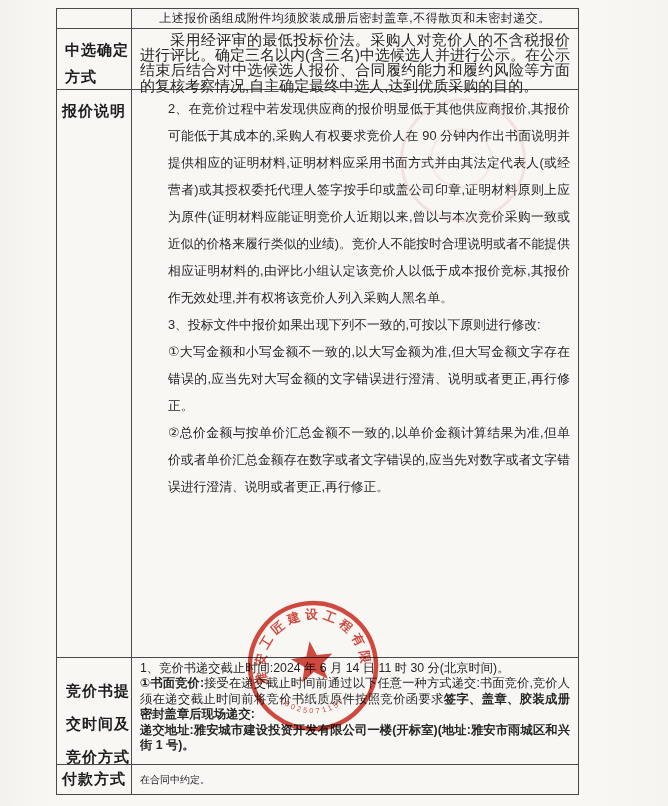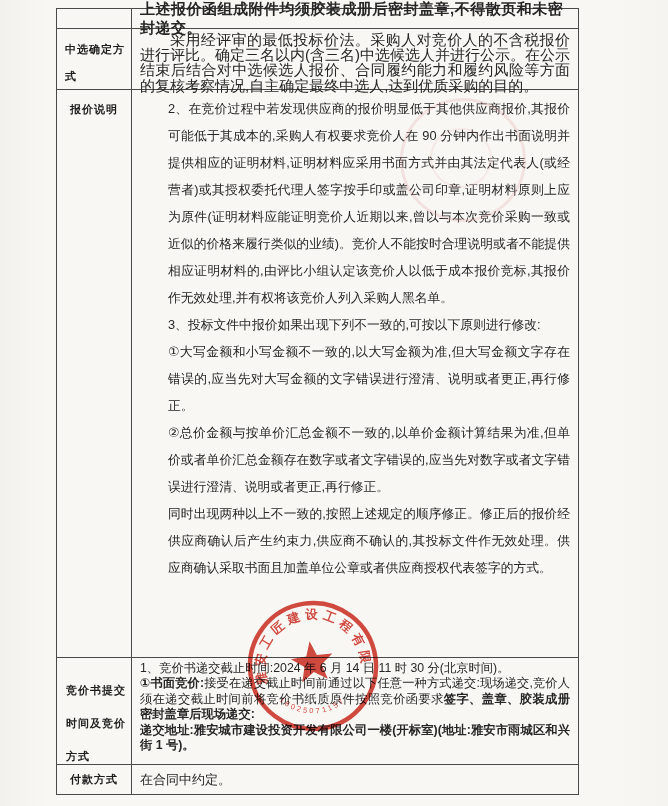--- a/index.html
+++ b/index.html
@@ -11,45 +11,45 @@
     color:#262626;overflow:hidden;
   }
   #tbl{
     position:absolute;left:56px;top:8px;width:523px;
     border:1px solid #4a4a4a;box-sizing:border-box;background:transparent;
   }
   .row{display:flex;border-top:1px solid #4a4a4a;box-sizing:border-box;}
   .row:first-child{border-top:none;}
   .lbl{
     width:75px;flex:0 0 75px;border-right:1px solid #4a4a4a;box-sizing:border-box;
-    font-weight:bold;font-size:11px;color:#1d1d1d;letter-spacing:1px;
+    font-weight:bold;font-size:15px;color:#1d1d1d;letter-spacing:1px;
   }
   .cnt{flex:1;box-sizing:border-box;padding:0 8px;}
   
   .r1{height:19px;}
-  .r1 .cnt{display:flex;align-items:center;justify-content:center;font-weight:bold;font-size:15px;letter-spacing:.5px;}
+  .r1 .cnt{display:flex;align-items:center;justify-content:center;font-weight:normal;font-size:12px;letter-spacing:.5px;}
   
   .r2{height:61px;}
   .r2 .lbl{padding:7px 0 0 8px;line-height:27px;}
   .r2 .cnt{font-size:15px;line-height:15.2px;padding-top:3px;text-align:justify;}
   .r2 .cnt p{margin:0;text-indent:2em;}
   
   .r3{height:568px;gap:28px;}
   .r3 .lbl{text-align:center;padding-top:12px;}
   .r3 .cnt{font-size:12.8px;line-height:27px;padding-top:5px;text-align:justify;}
   .r3 .cnt p{margin:0;}
   
   .r4{height:107px;}
   .r4 .lbl{padding:16px 0 0 9px;line-height:33px;}
   .r4 .cnt{font-size:12.3px;line-height:15.4px;padding-top:3px;text-align:justify;}
   .r4 .cnt p{margin:0;}
   
   .r5{height:30px;}
   .r5 .lbl{display:flex;align-items:center;justify-content:center;}
-  .r5 .cnt{display:flex;align-items:center;font-size:13px;}
+  .r5 .cnt{display:flex;align-items:center;font-size:10px;}
   .b{font-weight:bold;}
   .u{text-underline-offset:3px;}
   
   #seal{
     position:absolute;left:238px;top:591px;width:150px;height:150px;
     opacity:.82;mix-blend-mode:multiply;transform:rotate(-8deg);
     pointer-events:none;
   }
   #faint-stamp{
     position:absolute;left:400px;top:98px;width:120px;height:118px;border-radius:50%;
@@ -80,29 +80,28 @@
       </div>
     </div>
 
     <div class="row r3">
       <div class="lbl">报价说明</div>
       <div class="cnt">
         <p>2、在竞价过程中若发现供应商的报价明显低于其他供应商报价,其报价可能低于其成本的,采购人有权要求竞价人在 90 分钟内作出书面说明并提供相应的证明材料,证明材料应采用书面方式并由其法定代表人(或经营者)或其授权委托代理人签字按手印或盖公司印章,证明材料原则上应为原件(证明材料应能证明竞价人近期以来,曾以与本次竞价采购一致或近似的价格来履行类似的业绩)。竞价人不能按时合理说明或者不能提供相应证明材料的,由评比小组认定该竞价人以低于成本报价竞标,其报价作无效处理,并有权将该竞价人列入采购人黑名单。</p>
         <p>3、投标文件中报价如果出现下列不一致的,可按以下原则进行修改:</p>
         <p>①大写金额和小写金额不一致的,以大写金额为准,但大写金额文字存在错误的,应当先对大写金额的文字错误进行澄清、说明或者更正,再行修正。</p>
         <p>②总价金额与按单价汇总金额不一致的,以单价金额计算结果为准,但单价或者单价汇总金额存在数字或者文字错误的,应当先对数字或者文字错误进行澄清、说明或者更正,再行修正。</p>
-        <p>同时出现两种以上不一致的,按照上述规定的顺序修正。修正后的报价经供应商确认后产生约束力,供应商不确认的,其投标文件作无效处理。供应商确认采取书面且加盖单位公章或者供应商授权代表签字的方式。</p>
       </div>
     </div>
 
     <div class="row r4">
       <div class="lbl">竞价书提交时间及竞价方式</div>
       <div class="cnt">
         <p><span>1、竞价书递交截止时间:2024 年 6 月 </span><span class="u">14</span><span> </span><span class="u">日</span><span> 11 时 30 分(北京时间)。</span></p>
-        <p><span class="b">①书面竞价:</span><span>接受在递交截止时间前通过以下任意一种方式递交:</span><span class="u">现场递交</span><span>,竞价人须在递交截止时间前将竞价书纸质原件按照竞价函要求</span><span class="b">签字、盖章、胶装成册密封盖章后现场递交:</span></p>
+        <p><span class="b">①书面竞价:</span><span>接受在递交截止时间前通过以下任意一种方式递交:</span><span class="u">书面竞价</span><span>,竞价人须在递交截止时间前将竞价书纸质原件按照竞价函要求</span><span class="b">签字、盖章、胶装成册密封盖章后现场递交:</span></p>
         <p><span class="b">递交地址:雅安城市建设投资开发有限公司一楼(开标室)(地址:雅安市雨城区和兴街 1 号)。</span></p>
       </div>
     </div>
 
     <div class="row r5">
       <div class="lbl">付款方式</div>
       <div class="cnt">在合同中约定。</div>
     </div>
 
   </div>

